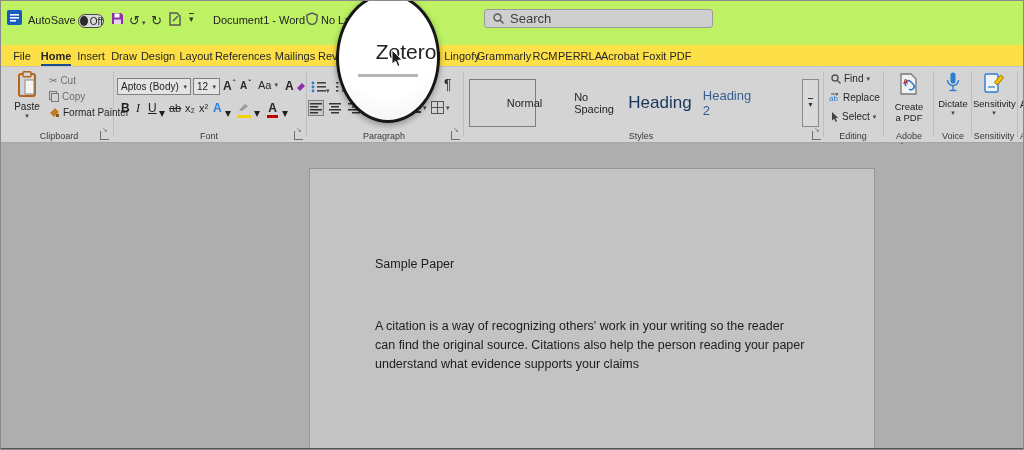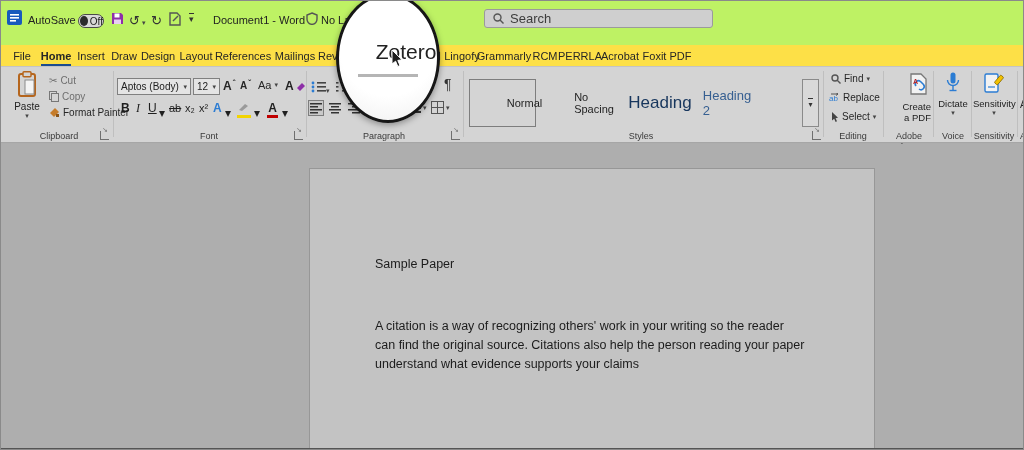--- a/index.html
+++ b/index.html
@@ -372,21 +372,21 @@
   </div>
   <div class="btn-small" style="left:830px;top:44px">
     <svg width="8" height="10">
       <path d="M1 0 L1 8.5 L3.2 6.8 L4.6 10 L6 9.3 L4.6 6.2 L7 5.8 Z" fill="#444"></path>
     </svg>
     <span>Select</span>
       <span class="caret">▾</span>
   </div>
   <div class="group-label" style="left:822px;width:60px">Editing</div>
 
-  <div class="abs" style="left:886px;top:6px;width:44px;text-align:right">
+  <div class="abs" style="left:886px;top:6px;width:44px;text-align:center">
     <svg width="24" height="24">
       <path d="M4 1 h10 l5 5 v15 h-15 z" fill="#f2f2f2" stroke="#777" stroke-width="1.3"></path>
       <path d="M9 13 a3.2 3.2 0 0 1 4.5 -4.5 l3 3 a3.2 3.2 0 0 1 -4.5 4.5" fill="none" stroke="#2b7cd3" stroke-width="1.6"></path>
       <text x="6" y="11" font-size="7" fill="#b3282d" font-weight="bold">A</text>
     </svg>
     <div style="font-size:9.5px;color:#222;line-height:11px">
       <span>Create</span><br>
       <span>a PDF</span>
     </div>
   </div>

